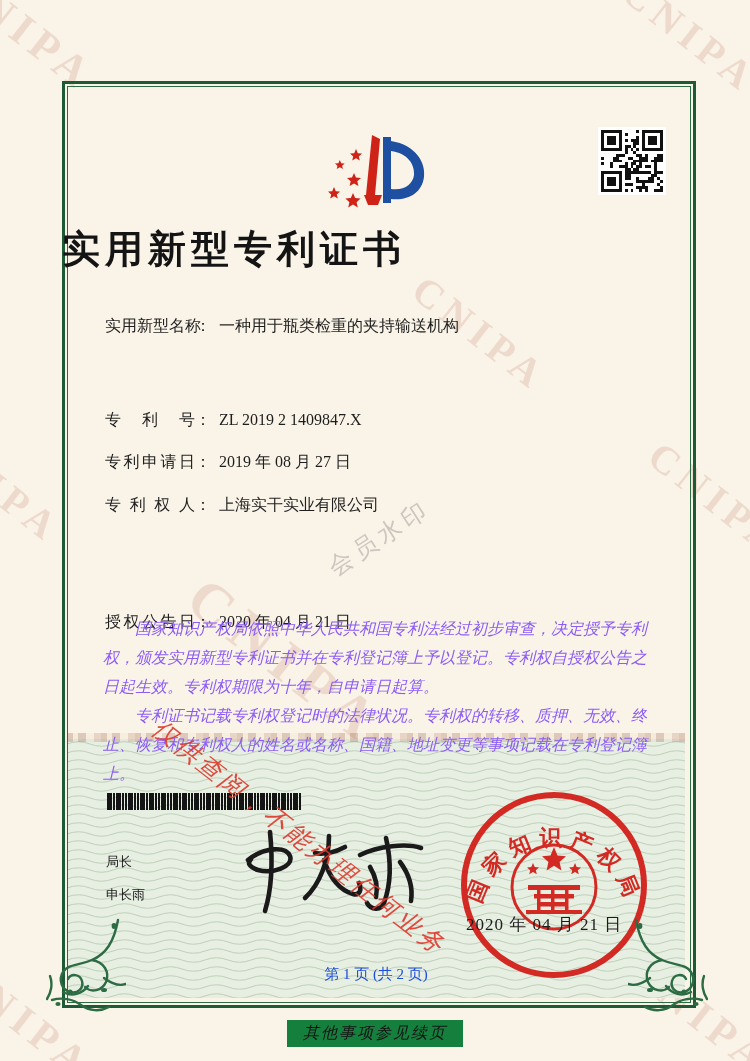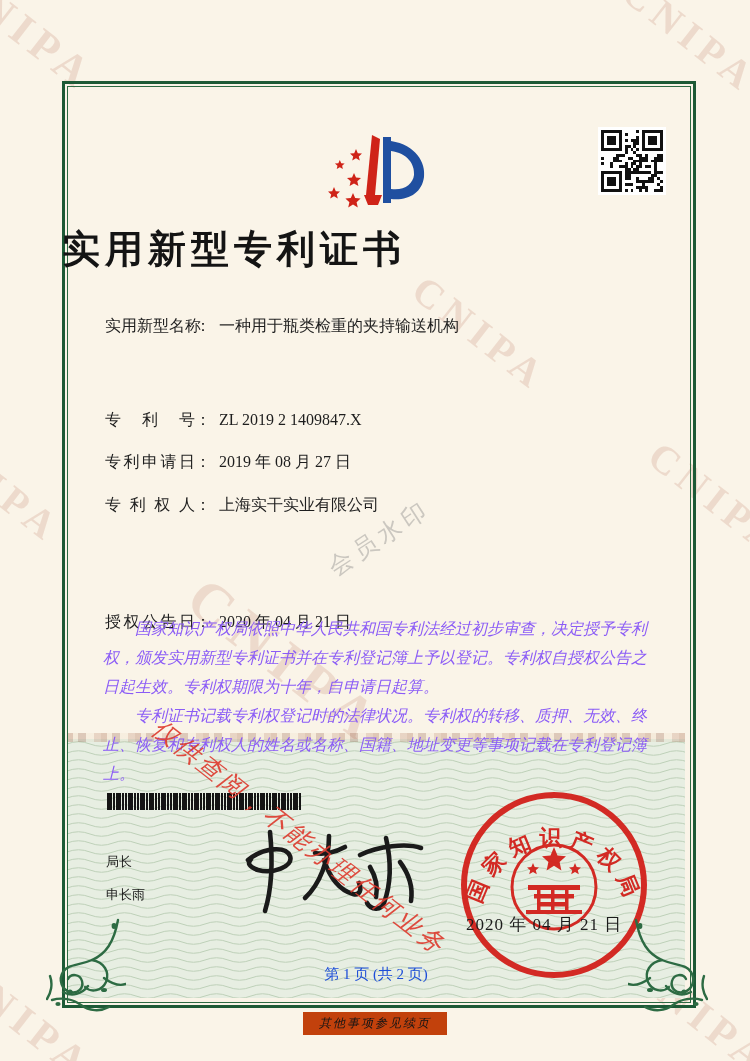--- a/index.html
+++ b/index.html
@@ -64,21 +64,21 @@
   .director{position:absolute;left:106px;top:845px;z-index:5;font-size:13px;color:#191919;line-height:33px;}
   .signature{position:absolute;left:220px;top:826px;width:215px;height:95px;z-index:5;}
 
   
   .seal{position:absolute;left:454px;top:789px;width:200px;height:194px;z-index:6;opacity:.95;}
   .seal-date{position:absolute;left:466px;top:913px;z-index:7;font-size:17px;color:#1c1c1c;letter-spacing:1px;white-space:nowrap;}
 
   
   .page-number{position:absolute;left:62px;top:965px;width:628px;text-align:center;z-index:5;font-size:15px;color:#1d4ed8;}
   .footer-note{position:absolute;left:0;top:1012px;width:750px;text-align:center;z-index:5;}
-  .footer-note span{display:inline-block;background:#c2410c;padding:3px 16px;font-size:12px;color:#151515;font-style:italic;letter-spacing:2px;}
+  .footer-note span{display:inline-block;background:#15803d;padding:3px 16px;font-size:16px;color:#151515;font-style:italic;letter-spacing:2px;margin-top:8px;}
 
   .flourish{position:absolute;z-index:6;width:80px;height:97px;}
   .flourish.fl-left{left:46px;top:916px;}
   .flourish.fl-right{left:628px;top:916px;transform:scaleX(-1);}
 </style>
 </head>
 <body>
 
 <div class="page">
 

